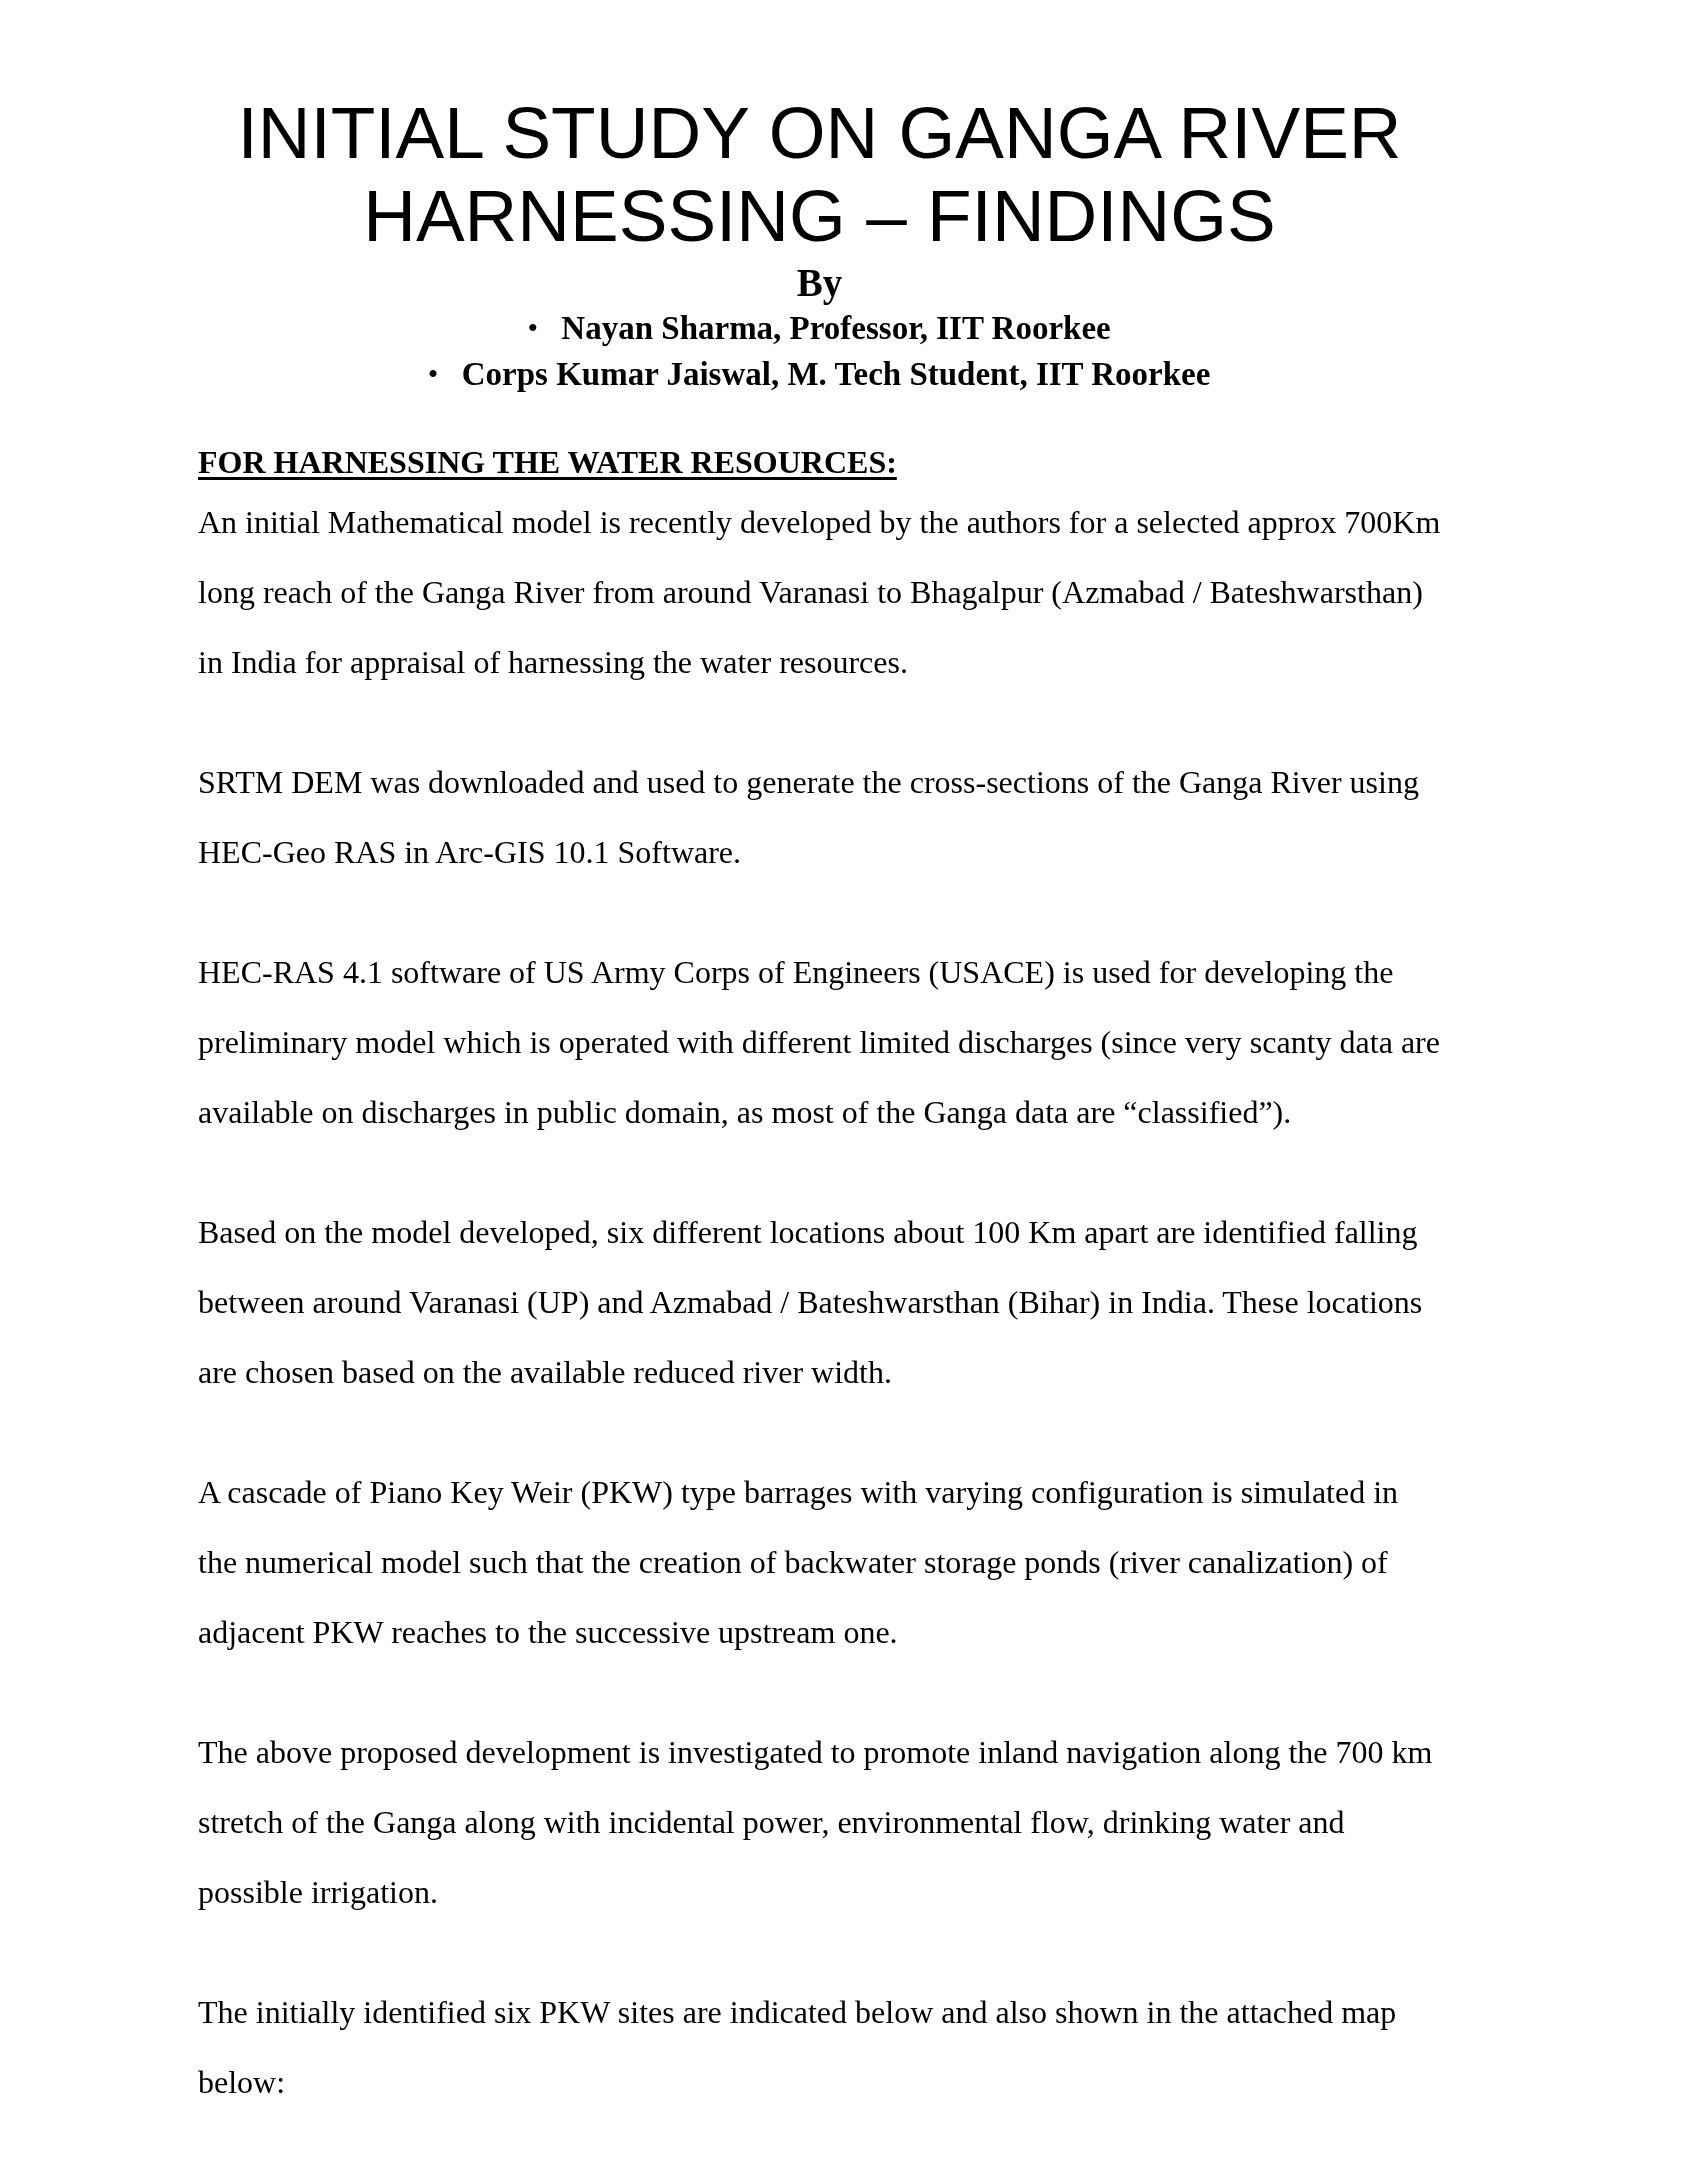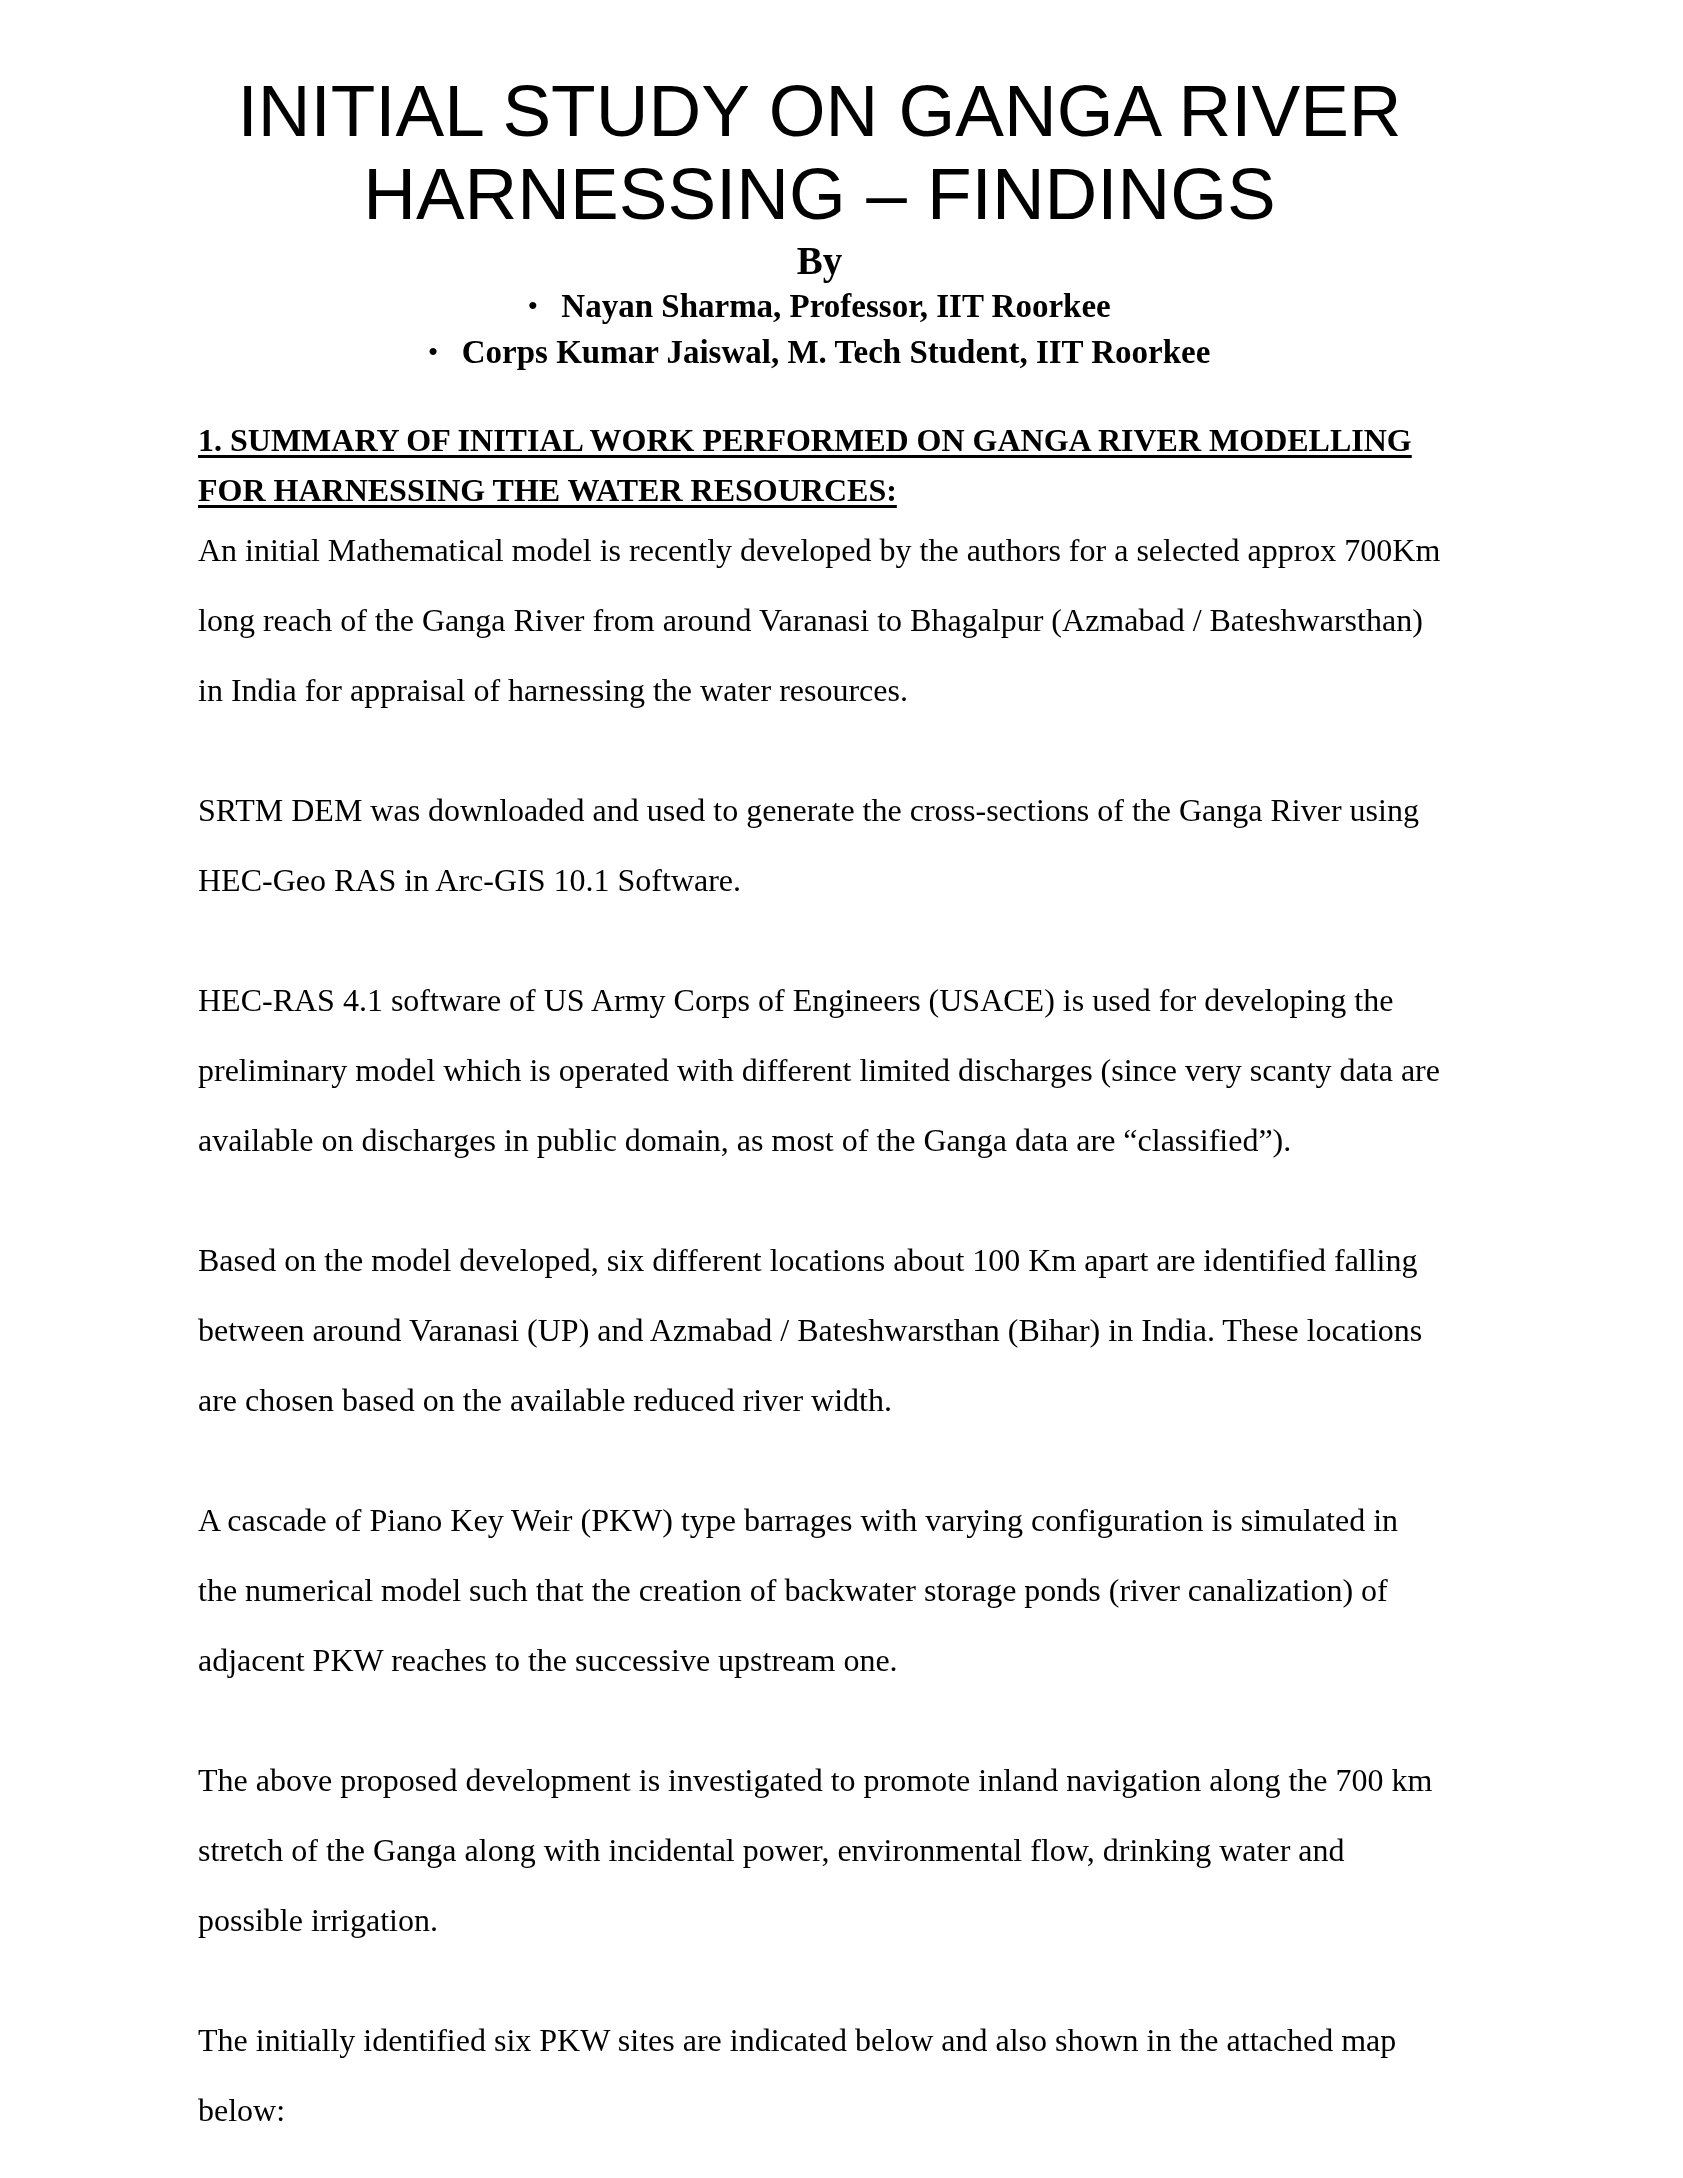--- a/index.html
+++ b/index.html
@@ -24,21 +24,21 @@
 
   
   .doc-title {
     font-family: "Liberation Sans", sans-serif;
     font-size: 73px;
     font-weight: 400;
     line-height: 83px;
     text-align: center;
     color: #000000;
     margin: 0;
-    padding-top: 69px;
+    padding-top: 91px;
     letter-spacing: 0px;
   }
   .doc-title .tline { display: block; }
 
   
   .byline {
     font-family: "Liberation Serif", serif;
     font-size: 39px;
     font-weight: bold;
     line-height: 44px;
@@ -120,21 +120,20 @@
     <ul class="author-list">
       <li>
         <span class="bullet">•</span><span class="atext">Nayan Sharma, Professor, IIT Roorkee</span>
       </li>
       <li>
         <span class="bullet">•</span><span class="atext">Corps Kumar Jaiswal, M. Tech Student, IIT Roorkee</span>
       </li>
     </ul>
 
     <h2 class="section-heading">
-      <span class="hline">1. SUMMARY OF INITIAL WORK PERFORMED ON GANGA RIVER MODELLING</span>
       <span class="hline">FOR HARNESSING THE WATER RESOURCES:</span>
     </h2>
 
     <p class="body-para">An initial Mathematical model is recently developed by the authors for a selected approx 700Km long reach of the Ganga River from around Varanasi to Bhagalpur (Azmabad / Bateshwarsthan) in India for appraisal of harnessing the water resources.</p>
     <p class="body-para">SRTM DEM was downloaded and used to generate the cross-sections of the Ganga River using HEC-Geo RAS in Arc-GIS 10.1 Software.</p>
     <p class="body-para">HEC-RAS 4.1 software of US Army Corps of Engineers (USACE) is used for developing the preliminary model which is operated with different limited discharges (since very scanty data are available on discharges in public domain, as most of the Ganga data are “classified”).</p>
     <p class="body-para">Based on the model developed, six different locations about 100 Km apart are identified falling between around Varanasi (UP) and Azmabad / Bateshwarsthan (Bihar) in India. These locations are chosen based on the available reduced river width.</p>
     <p class="body-para">A cascade of Piano Key Weir (PKW) type barrages with varying configuration is simulated in the numerical model such that the creation of backwater storage ponds (river canalization) of adjacent PKW reaches to the successive upstream one.</p>
     <p class="body-para">The above proposed development is investigated to promote inland navigation along the 700 km stretch of the Ganga along with incidental power, environmental flow, drinking water and possible irrigation.</p>
     <p class="body-para">The initially identified six PKW sites are indicated below and also shown in the attached map below:</p>

